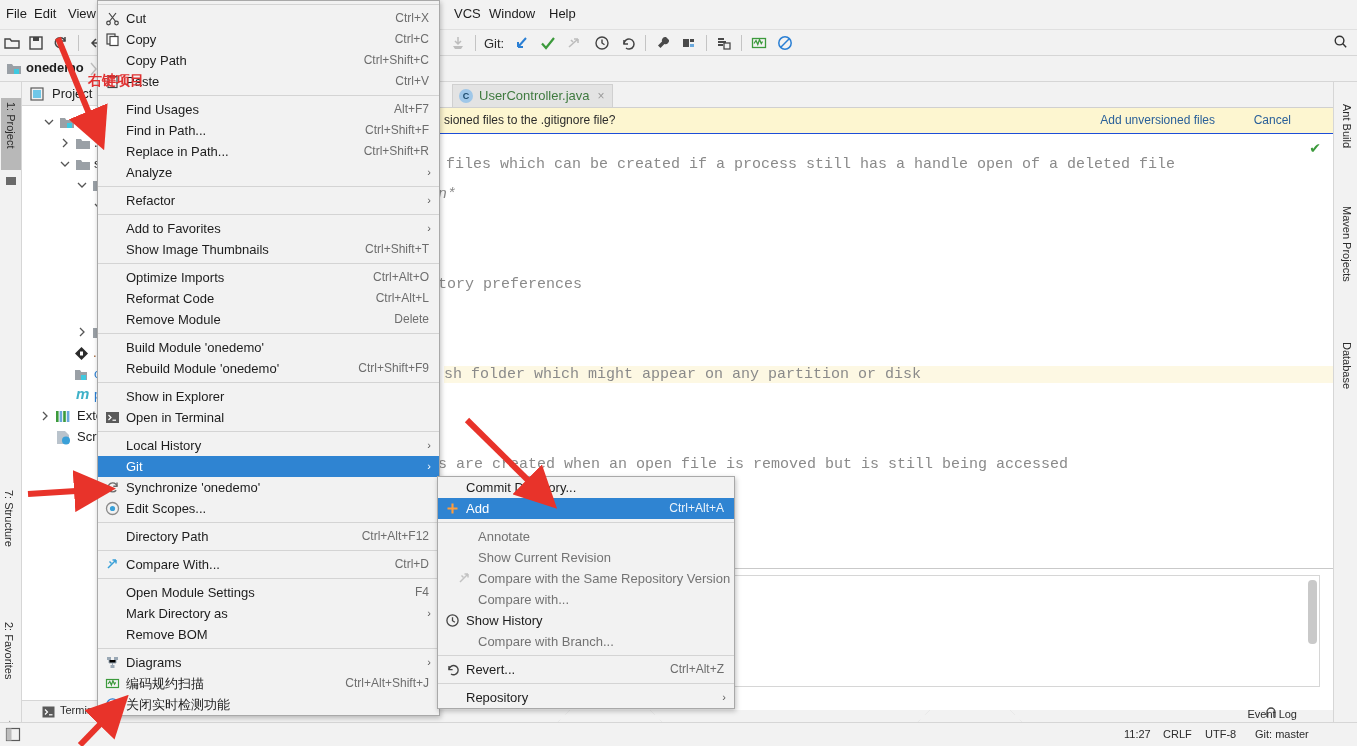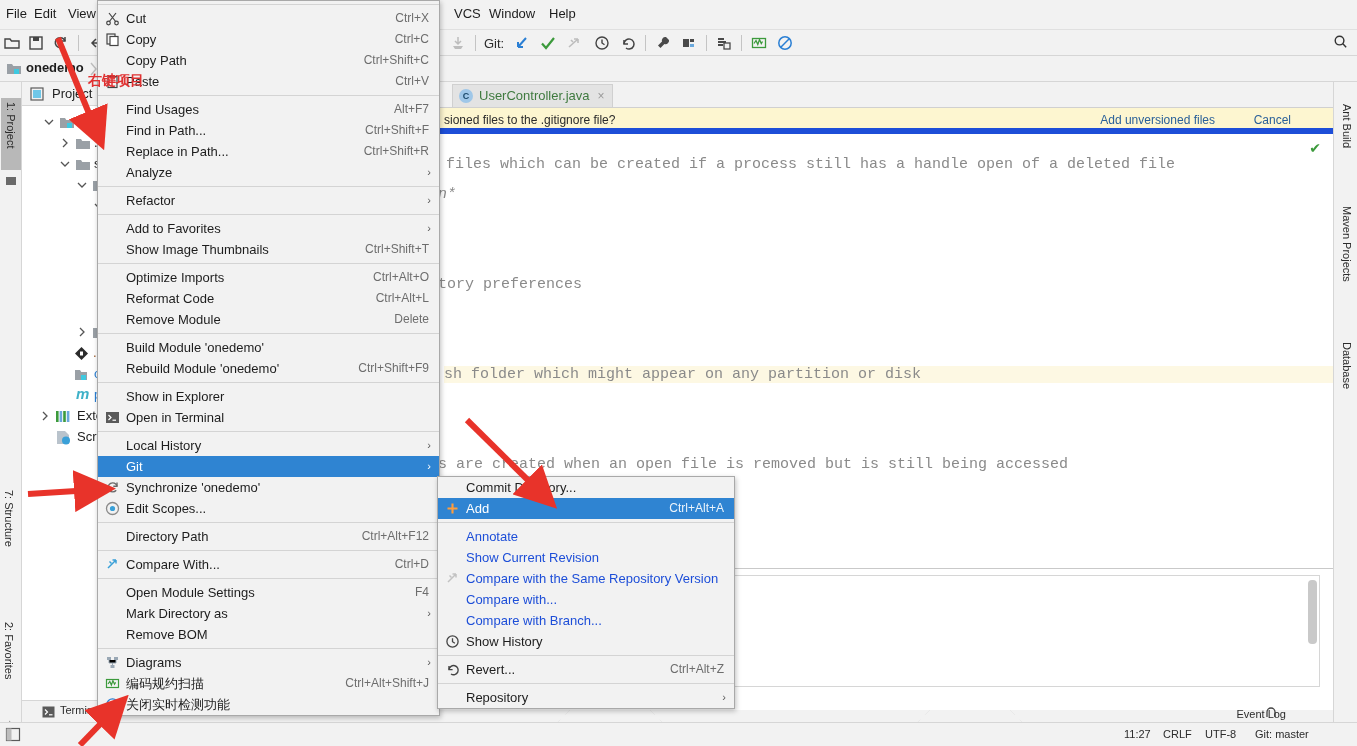--- a/index.html
+++ b/index.html
@@ -60,21 +60,21 @@
   .tabstrip { position:absolute; left:0; top:0; width:895px; height:26px; background:#f2f2f2;
               border-bottom:1px solid #d0d0d0; }
   .etab { position:absolute; left:14px; top:2px; height:23px; background:#e3e3e3;
           border:1px solid #d0d0d0; border-bottom:none; padding:3px 22px 0 26px; font-size:13px;
           color:#3f7a3f; }
   .etab .cico { position:absolute; left:6px; top:4px; width:14px; height:14px; border-radius:50%;
                 background:#9fc7e8; color:#1b4a6b; font-size:9px; text-align:center; line-height:14px;
                 font-weight:bold; }
   .etab .xico { position:absolute; right:7px; top:4px; color:#9a9a9a; font-size:12px; }
   .notifybar { position:absolute; left:0; top:26px; width:895px; height:26px; background:#fdf6d0;
-               border-bottom:6px solid #1d4ed8; }
+               border-bottom:1px solid #1d4ed8; }
   .notifybar .ntext { position:absolute; left:6px; top:5px; font-size:12px; color:#2b2b2b; }
   .notifybar .nlink { position:absolute; top:5px; font-size:12px; color:#2a6099; cursor:pointer; }
   .codearea { position:absolute; left:0; top:52px; width:895px; height:520px; background:#fff;
               overflow:hidden; }
   .cline { position:absolute; left:0; font-family:"Liberation Mono","DejaVu Sans Mono",monospace;
            font-size:15px; color:#8a8a8a; white-space:pre; }
   .cline.hl { background:#fdf8e3; width:895px; }
   .cline.ital { font-style:italic; }
   .gutter { position:absolute; left:0; top:52px; width:7px; height:520px; background:#fff;
             border-right:1px solid #e8e8e8; }
@@ -95,21 +95,21 @@
   .bottomtabs { position:absolute; left:22px; bottom:24px; width:416px; height:22px; background:#f2f2f2;
                 border-top:1px solid #d6d6d6; }
   .bt-item { position:absolute; top:3px; font-size:11px; color:#2b2b2b; }
 
   
   .menu { position:absolute; background:#f2f2f2; border:1px solid #a9a9a9;
           box-shadow: 1px 2px 5px rgba(0,0,0,0.25); z-index: 40; }
   .menu-item { position:relative; height:21px; line-height:21px; font-size:13px; color:#1d1d1d;
                padding-left:28px; white-space:nowrap; }
   .menu-item.sel { background:#2f84d2; color:#ffffff; }
-  .menu-item.disabled { color:#1d4ed8; }
+  .menu-item.disabled { color:#737373;margin-left:12px; }
   .menu-item .sc { position:absolute; right:10px; top:0; font-size:12px; color:#6d6d6d; }
   .menu-item.sel .sc { color:#eaf3fb; }
   .menu-item .arrow { position:absolute; right:8px; top:0; font-size:11px; color:#5a5a5a; }
   .menu-item.sel .arrow { color:#ffffff; }
   .menu-item .mico { position:absolute; left:7px; top:3px; width:15px; height:15px; }
   .menu-sep { height:1px; background:#d4d4d4; margin:3px 0; }
 
   
   .annot { position:absolute; z-index:60; pointer-events:none; }
   .annot-text { position:absolute; color:#e03131; font-size:14px; font-weight:bold; z-index:61;
@@ -430,21 +430,21 @@
         <rect x="1.5" y="1.5" width="13" height="12" fill="none" stroke="#5a5a5a" stroke-width="1.2"></rect>
         <rect x="1.5" y="1.5" width="5" height="12" fill="#bcbcbc"></rect>
       </svg>
     <div class="sb-item" style="left:1124px;">11:27</div>
     <div class="sb-item" style="left:1163px;">CRLF</div>
     <div class="sb-item" style="left:1205px;">UTF-8</div>
     <div class="sb-item" style="left:1255px;">Git: master</div>
     <svg style="position:absolute;left:1263px;top:-17px;width:16px;height:14px;" viewBox="0 0 16 14">
         <path d="M4 11V6a4 4 0 0 1 8 0v5" fill="none" stroke="#444" stroke-width="1.3"></path>
       </svg>
-    <div class="eventlog" style="right:71px;text-align:center;">Event Log</div>
+    <div class="eventlog" style="right:60px;text-align:center;">Event Log</div>
   </div>
 
   <div class="menu" style="left:97px; top:0px; width:343px;">
 
     <div class="menu-sep"></div>
 
     <div class="menu-item">
       <svg class="mico" viewBox="0 0 15 15">
           <path d="M4 2l7 9M11 2 4 11" stroke="#444" stroke-width="1.2" fill="none"></path>
           <circle cx="3.5" cy="12" r="1.8" fill="none" stroke="#444" stroke-width="1.2"></circle>
@@ -648,29 +648,29 @@
     <div class="menu-item disabled">
       <svg class="mico" viewBox="0 0 15 15">
           <path d="M3 11 11 3M11 3H7.5M11 3v3.5" fill="none" stroke="#c2c2c2" stroke-width="1.5"></path>
           <path d="M4.5 4.5 6.5 6.5" stroke="#c2c2c2" stroke-width="1.5"></path>
         </svg>
       <span>Compare with the Same Repository Version</span>
     </div>
     <div class="menu-item disabled">
       <span>Compare with...</span>
     </div>
+    <div class="menu-item">
+      <svg class="mico" viewBox="0 0 15 15">
+          <circle cx="7.5" cy="7.5" r="5.6" fill="none" stroke="#444" stroke-width="1.3"></circle>
+          <path d="M7.5 4.3v3.4l2.4 1.6" fill="none" stroke="#444" stroke-width="1.3"></path>
+        </svg>
+      <span>Show History</span>
+    </div>
     <div class="menu-item disabled">
       <span>Compare with Branch...</span>
-    </div>
-    <div class="menu-item">
-      <svg class="mico" viewBox="0 0 15 15">
-          <circle cx="7.5" cy="7.5" r="5.6" fill="none" stroke="#444" stroke-width="1.3"></circle>
-          <path d="M7.5 4.3v3.4l2.4 1.6" fill="none" stroke="#444" stroke-width="1.3"></path>
-        </svg>
-      <span>Show History</span>
     </div>
     <div class="menu-sep"></div>
 
     <div class="menu-item">
       <svg class="mico" viewBox="0 0 15 15">
           <path d="M4 4v3.6h3.6" fill="none" stroke="#444" stroke-width="1.4"></path>
           <path d="M4 7.6A4.6 4.6 0 1 1 6 12" fill="none" stroke="#444" stroke-width="1.4"></path>
         </svg>
       <span>Revert...</span>
       <span class="sc">Ctrl+Alt+Z</span>

